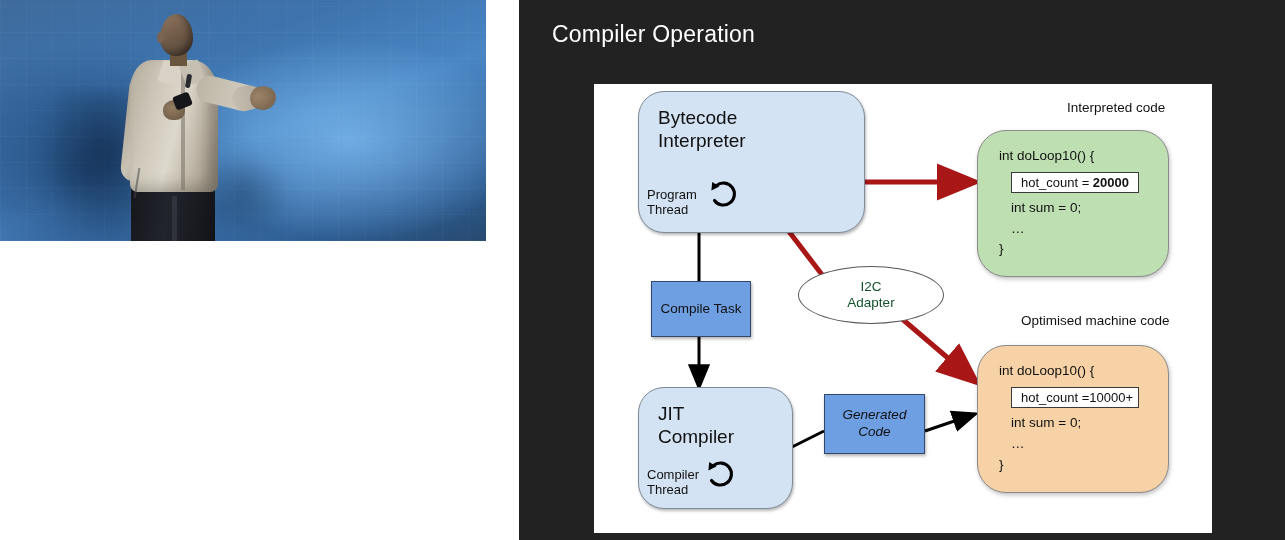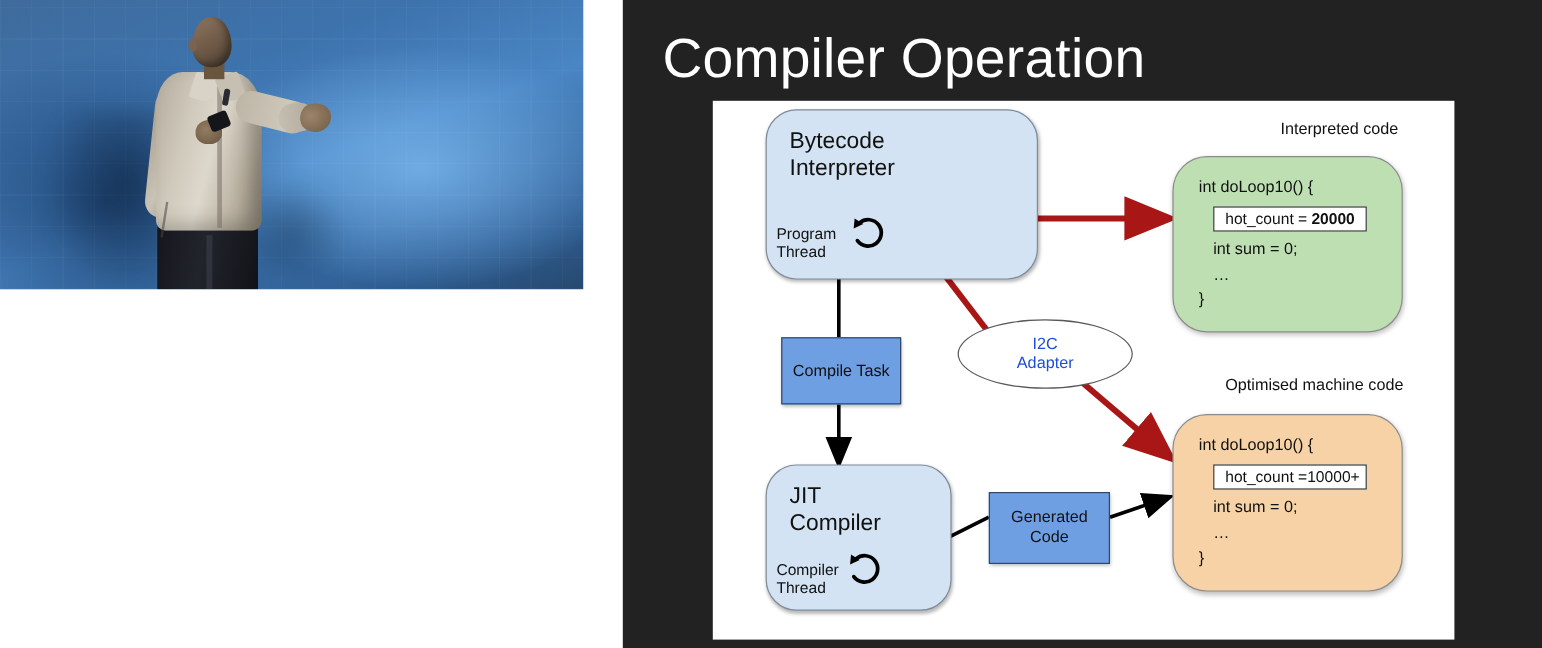--- a/index.html
+++ b/index.html
@@ -190,21 +190,21 @@
   #slide-panel {
     position: absolute;
     left: 519px; top: 0;
     width: 766px; height: 540px;
     background: #222222;
   }
   #slide-title {
     position: absolute;
     left: 33px; top: 21px;
     color: #ffffff;
-    font-size: 46px;
+    font-size: 23px;
     font-weight: 400;
     letter-spacing: 0.2px;
     white-space: nowrap;
   }
   #slide-canvas {
     position: absolute;
     left: 75px; top: 84px;
     width: 618px; height: 449px;
     background: #ffffff;
   }
@@ -254,21 +254,21 @@
   }
   .ellipse-node {
     background: #ffffff;
     border: 1px solid #585858;
     border-radius: 50%;
     display: flex;
     align-items: center;
     justify-content: center;
     text-align: center;
     font-size: 13.5px;
-    color: #1d4ed8;
+    color: #14532d;
     line-height: 1.2;
     white-space: pre-line;
   }
   .code-card {
     border-radius: 29px;
     border: 1px solid #8b8b8b;
     box-shadow: 1px 2px 4px rgba(0,0,0,0.25);
   }
   .code-card.green { background: #bedfb2; }
   .code-card.orange { background: #f6d2a6; }
@@ -386,21 +386,21 @@
         <div class="node-title">JIT
 Compiler</div>
         <div class="thread-label" style="left:8px; top:79px;">Compiler
 Thread</div>
         <svg class="loop-icon" style="left:64px; top:70px;" viewBox="0 0 34 34">
           <path d="M10.5,7.5 A11,11 0 1 1 8.5,22.5" fill="none" stroke="#000" stroke-width="3.1" stroke-linecap="round"></path>
           <path d="M6.2,4.0 L13.4,8.6 L5.4,12.4 z" fill="#000"></path>
         </svg>
       </div>
 
-      <div class="node box-blue" style="left:230px; top:326px; width:101px; height:60px;">
+      <div class="node box-blue" style="left:230px; top:310px; width:101px; height:60px;font-style:italic;">
         <span>Generated
 Code</span>
       </div>
 
       <div class="node ellipse-node" style="left:204px; top:182px; width:146px; height:58px;">
         <span>I2C
 Adapter</span>
       </div>
 
       <div class="code-caption" style="left:473px; top:16px;">Interpreted code</div>

